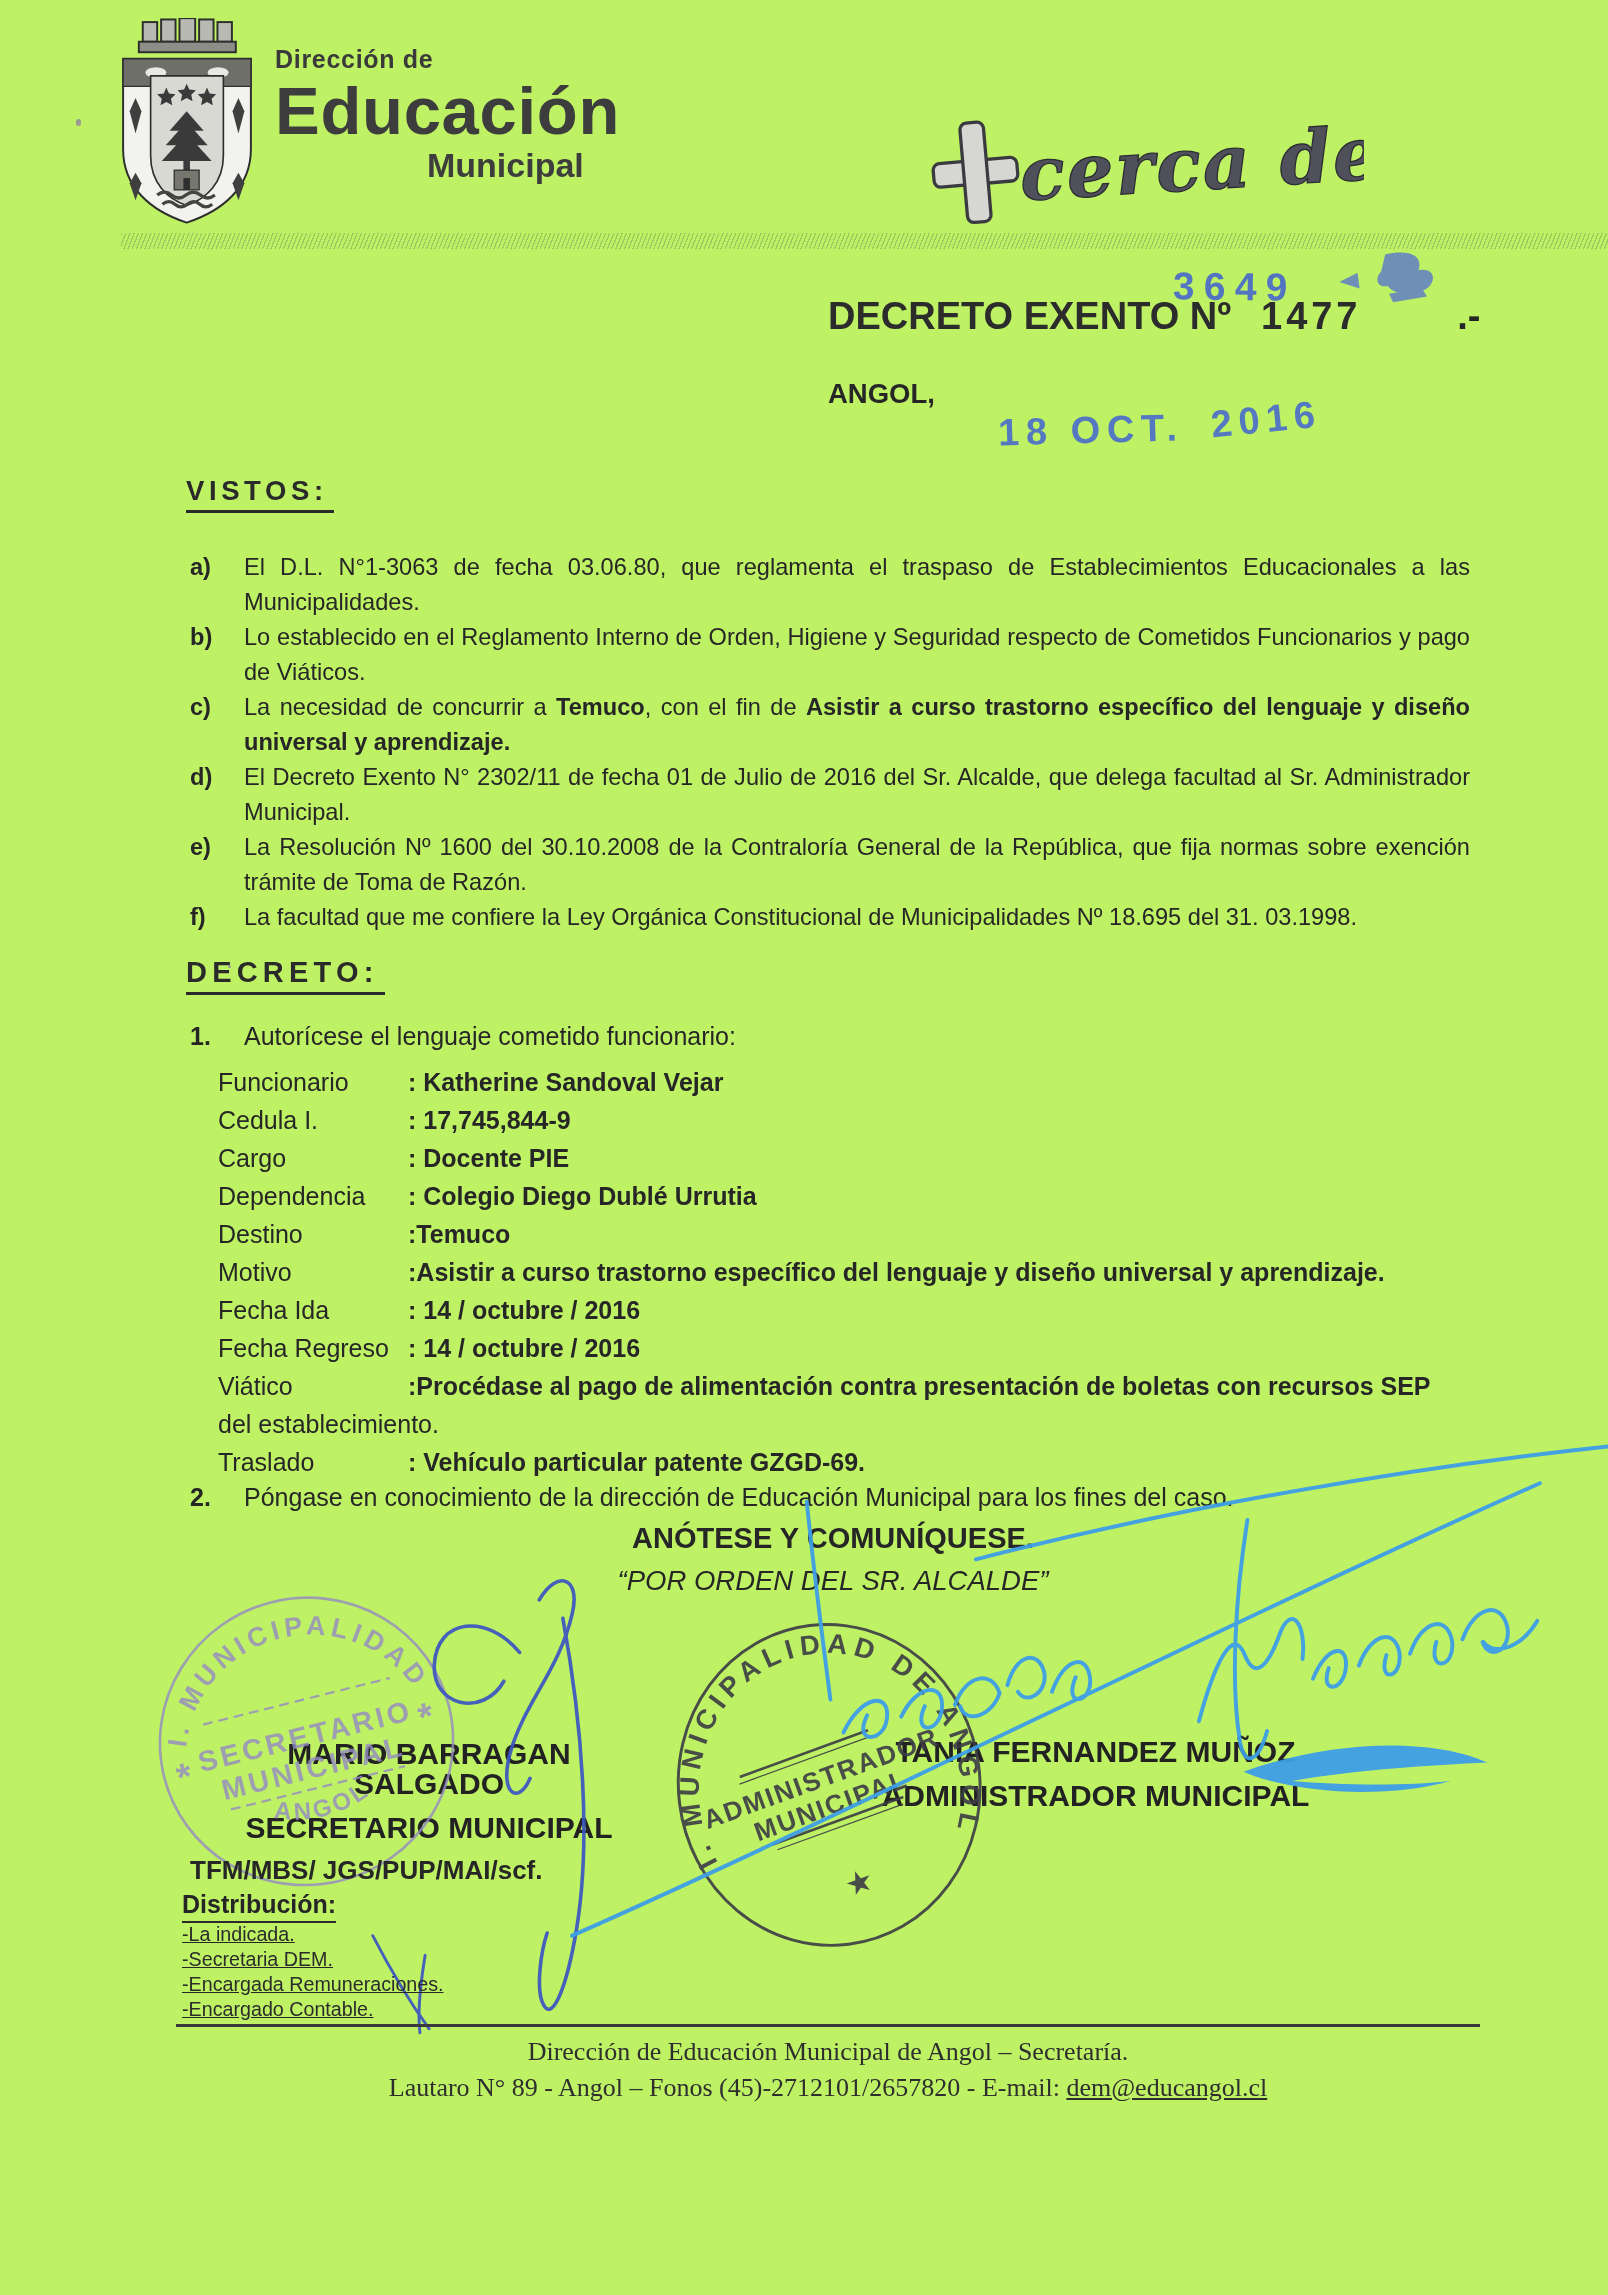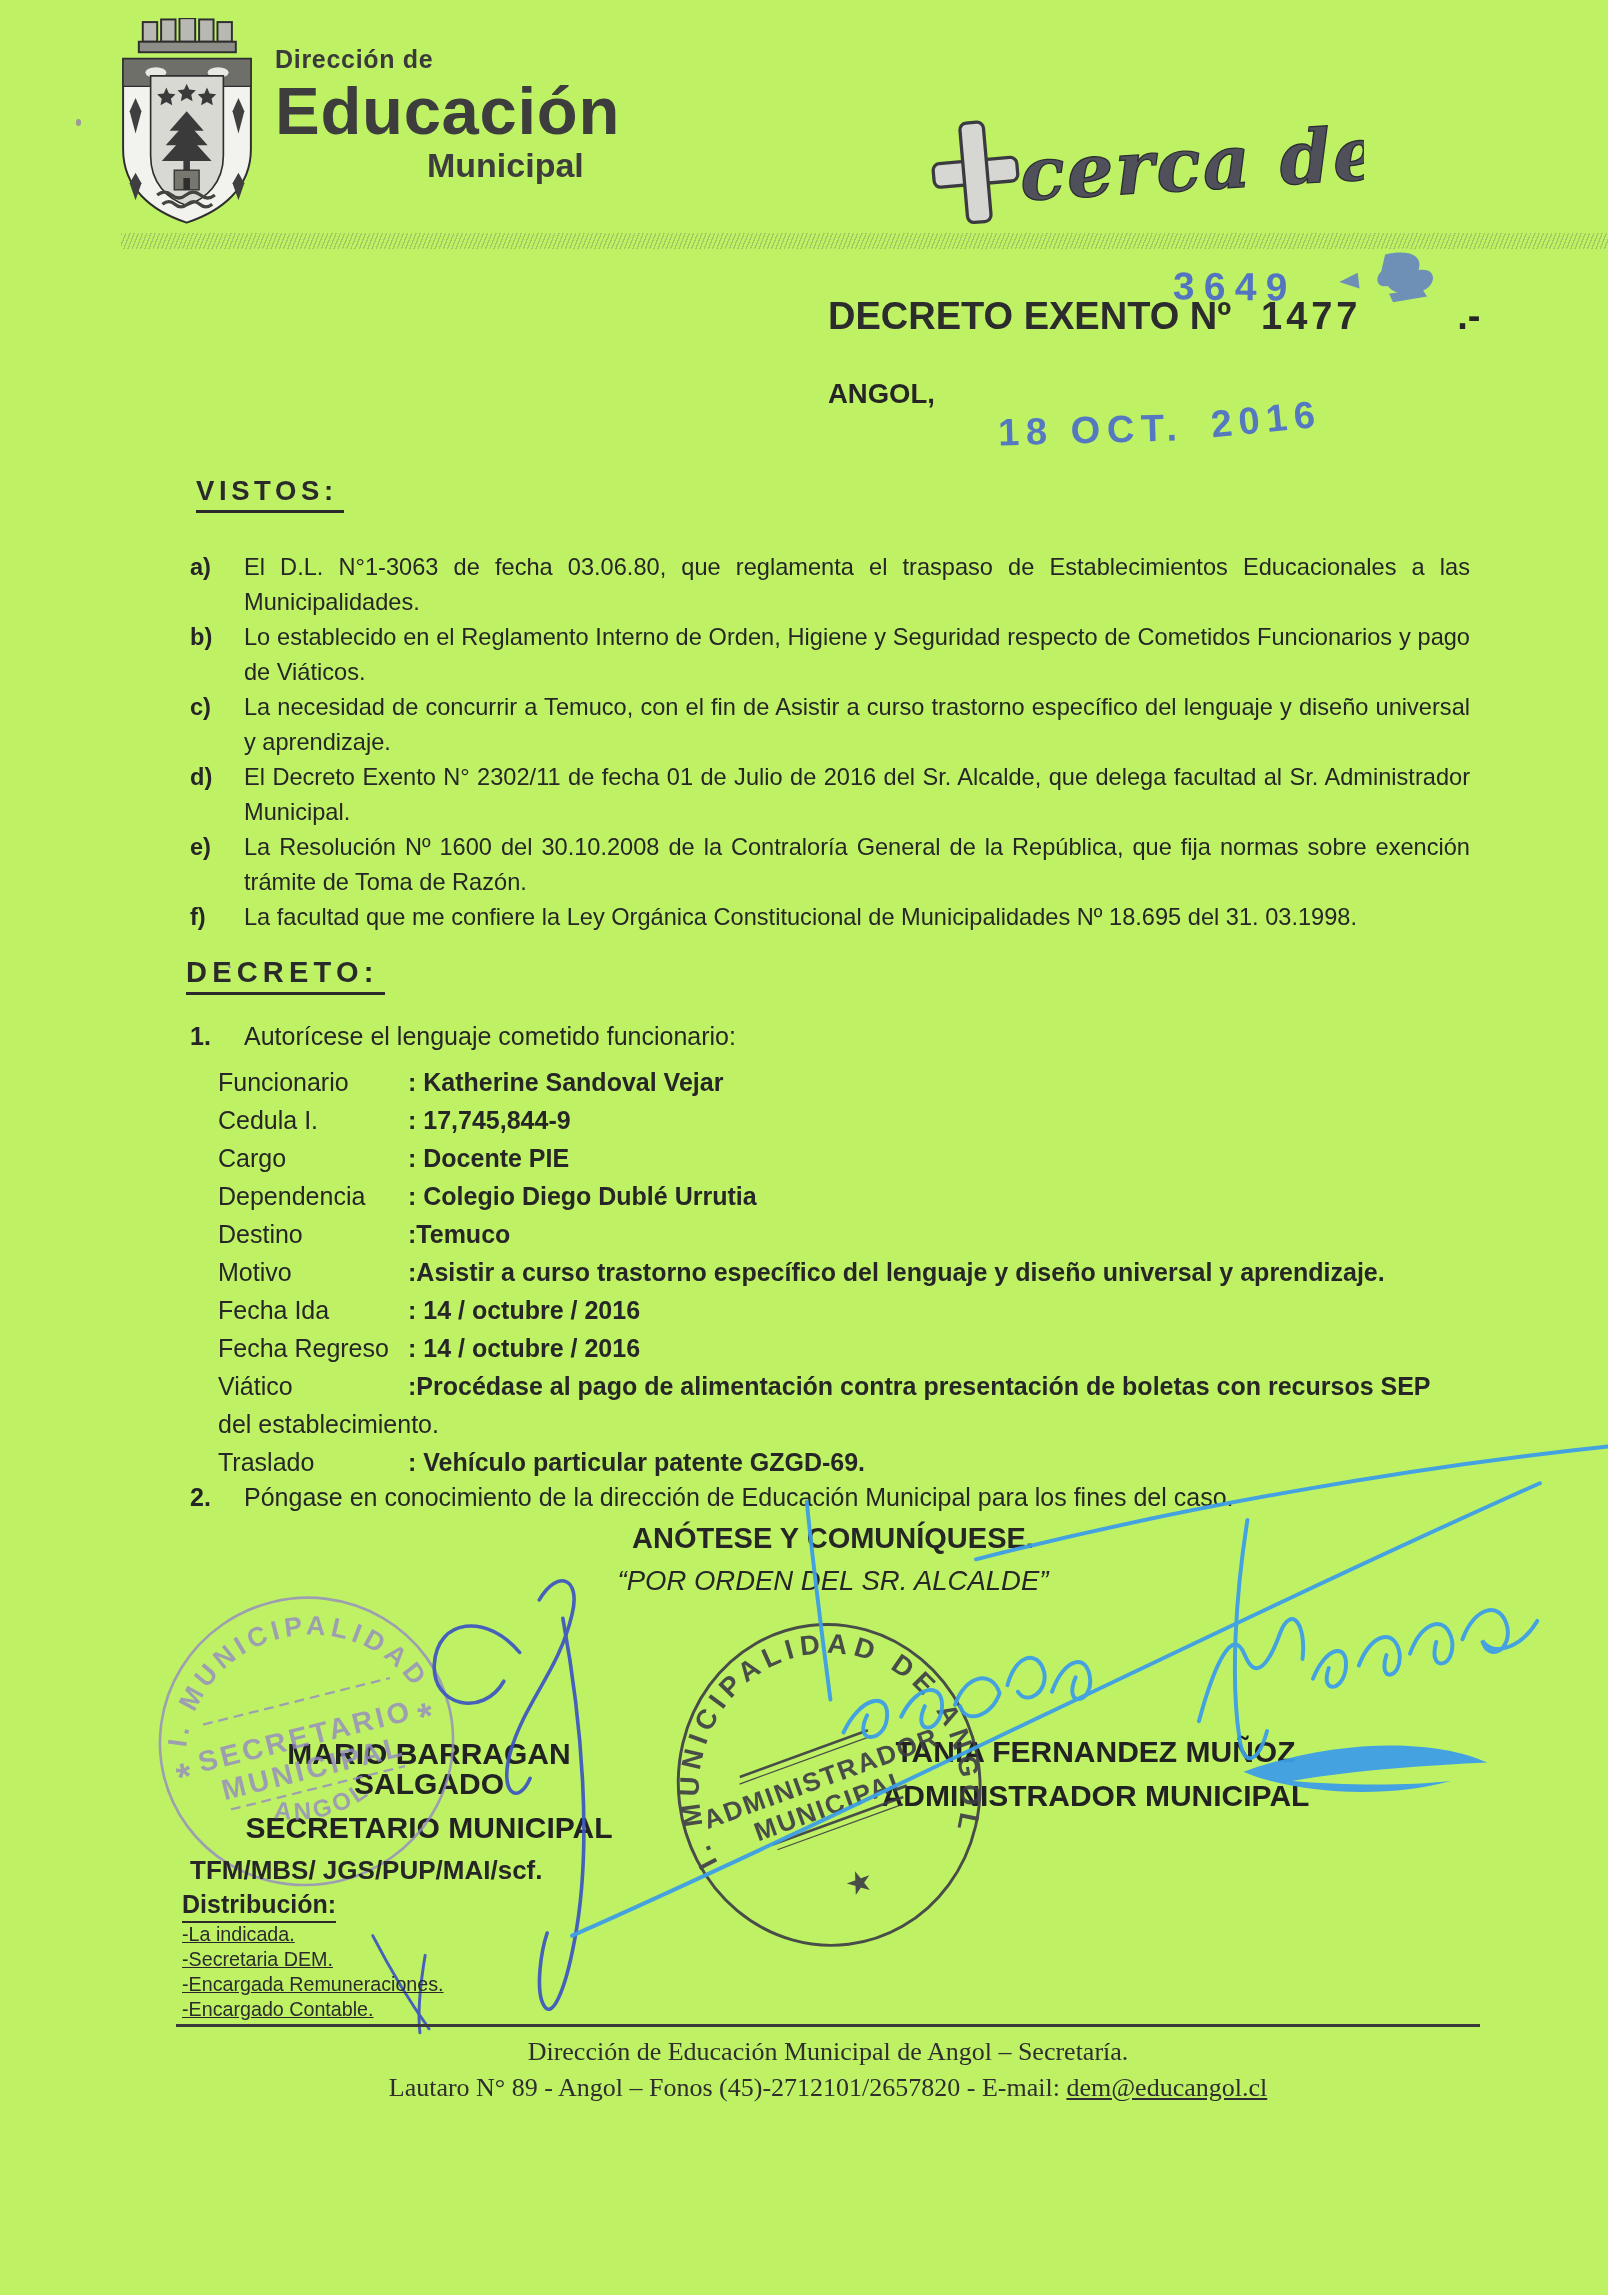--- a/index.html
+++ b/index.html
@@ -25,28 +25,28 @@
   .title-number{font-size:38px;font-weight:bold;color:#2c2c2c;margin-left:30px;letter-spacing:3.9px;}
   .title-suffix{font-size:38px;font-weight:bold;margin-left:96px;}
   .place{position:absolute;left:828px;top:378px;font-size:27.5px;font-weight:bold;}
   .date-stamp{position:absolute;left:998px;top:407px;font-size:38px;font-weight:bold;color:#4d6fc9;
      letter-spacing:6.6px;transform:rotate(-1.6deg);opacity:.92;white-space:nowrap;}
   .date-stamp .year{display:inline-block;transform:rotate(-4deg) translate(1.3px,-5.9px);margin-left:9.2px;}
 
   
   .sec-heading{position:absolute;font-weight:bold;color:#2a2a2a;}
   .sec-heading span{display:inline-block;border-bottom:3.3px solid #2a2a2a;padding:0 6.6px 3.3px 0;}
-  #vistos-heading{left:196px;top:475px;font-size:27.5px;letter-spacing:4.6px;}
+  #vistos-heading{left:186px;top:475px;font-size:27.5px;letter-spacing:4.6px;}
   #decreto-heading{left:186px;top:956px;font-size:29px;letter-spacing:5.2px;}
 
   .vistos-list{position:absolute;left:190px;top:550px;width:1280px;}
   .vistos-item{display:flex;}
   .item-letter{flex:0 0 54px;font-weight:bold;font-size:23.6px;line-height:35px;}
   .item-text{flex:1;font-size:23.6px;line-height:35px;text-align:justify;}
-  .item-text b{font-weight:normal;}
+  .item-text b{font-weight:bold;}
 
   .num-item{position:absolute;left:190px;width:1280px;display:flex;}
   #decreto-item1{top:1019px;}
   #decreto-item2{top:1480px;}
   .num-label{flex:0 0 54px;font-weight:bold;font-size:25px;line-height:34px;}
   .num-text{flex:1;font-size:25px;line-height:34px;}
 
   .details{position:absolute;left:218px;top:1068px;width:1259px;}
   .detail-row{display:flex;height:38px;align-items:baseline;}
   .detail-label{flex:0 0 190px;font-size:25px;}

